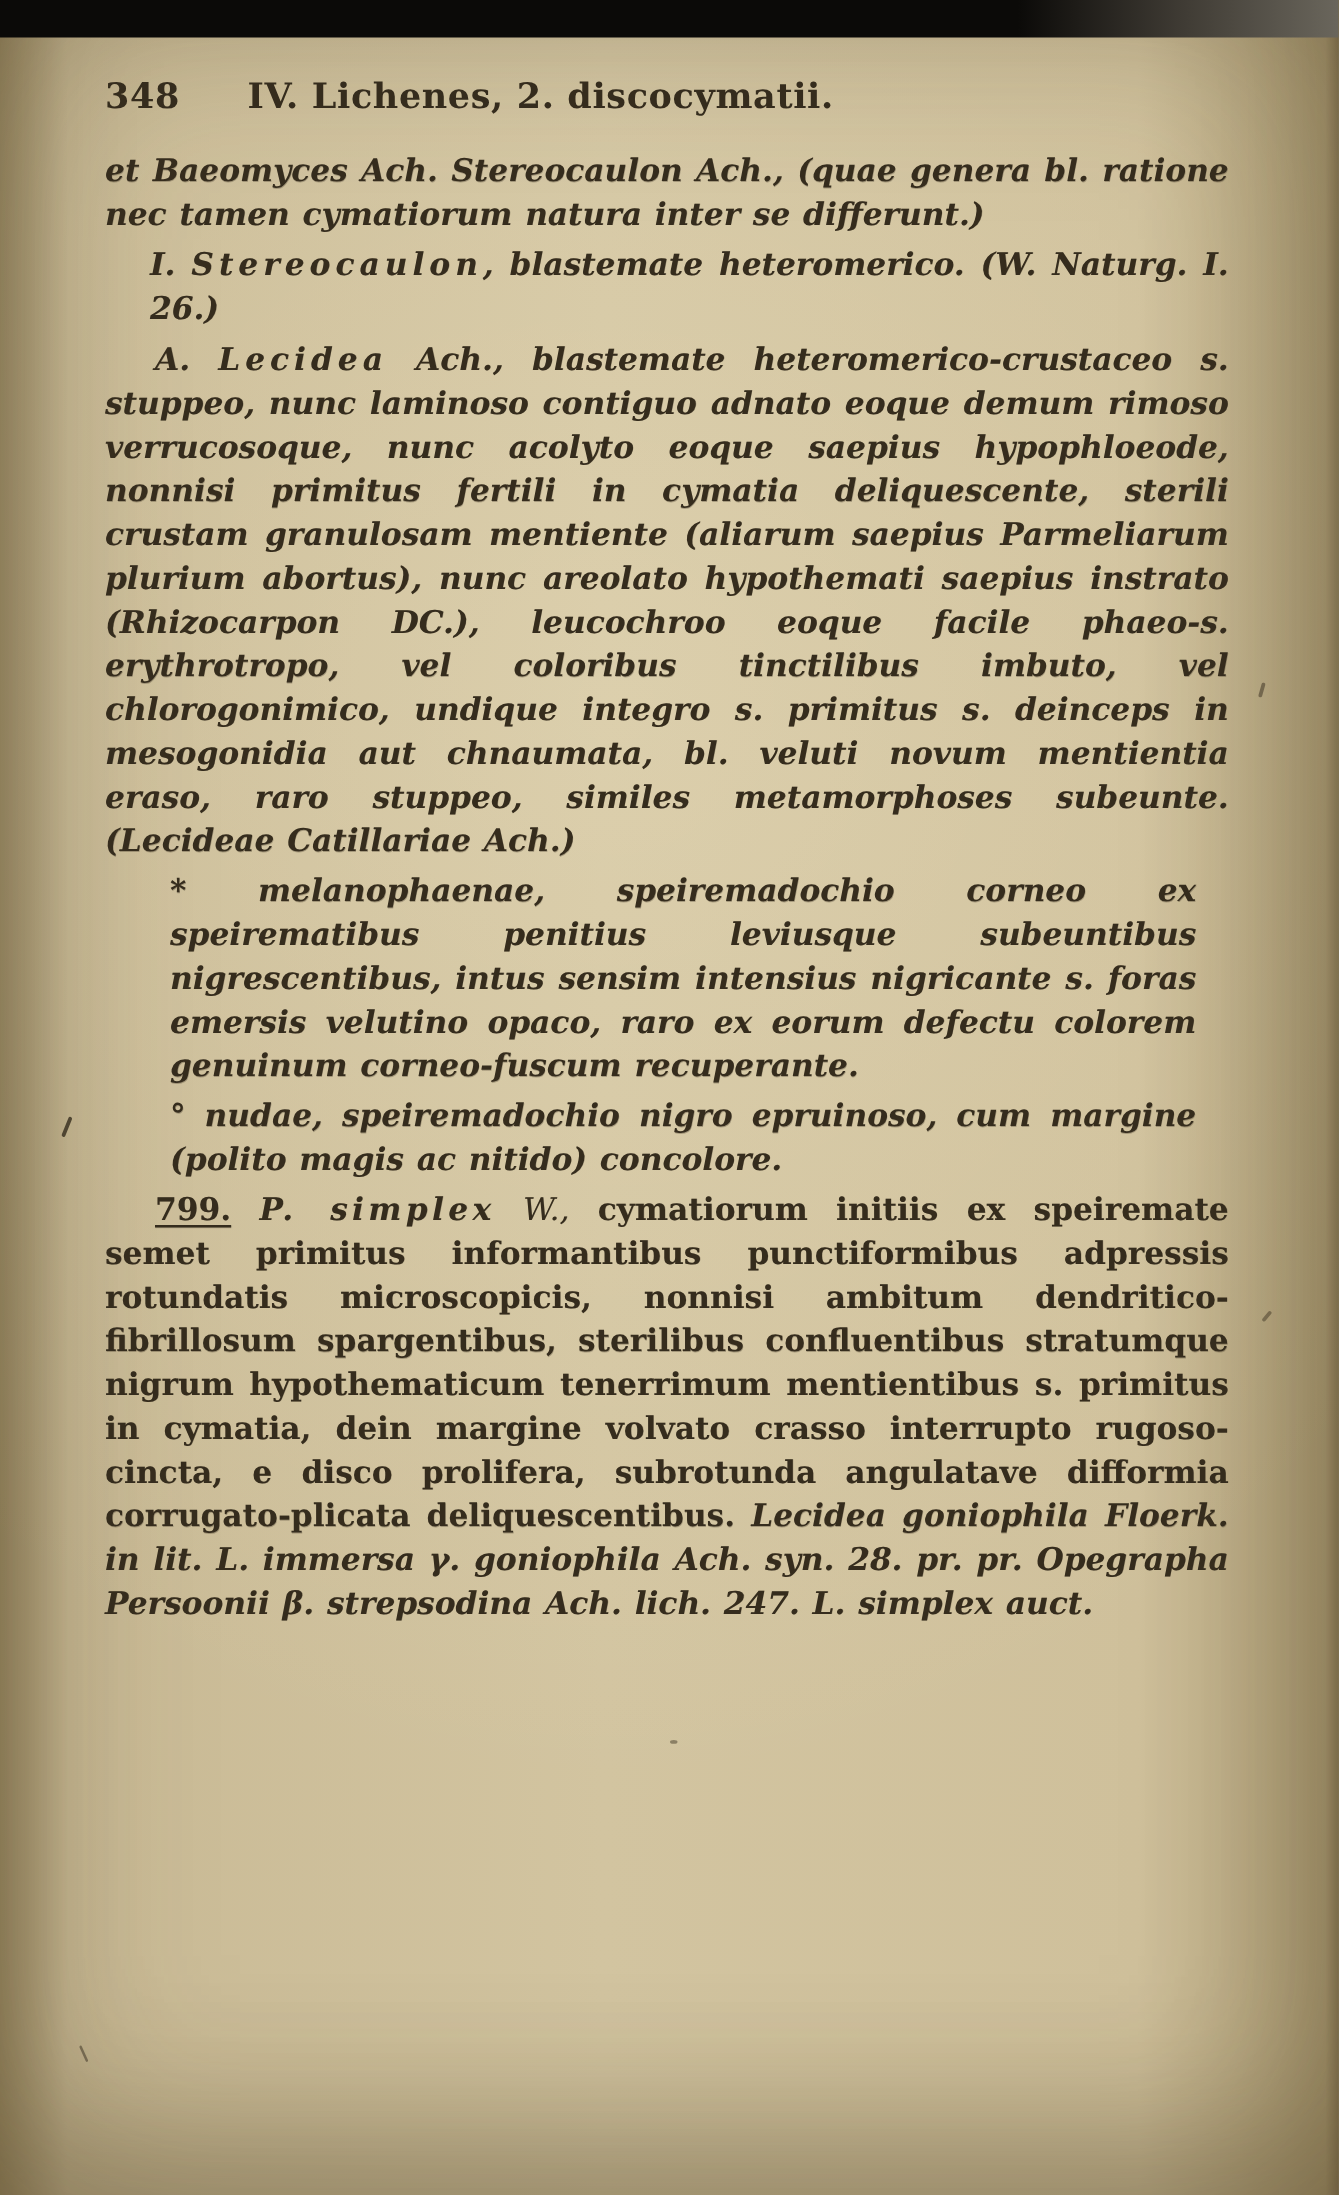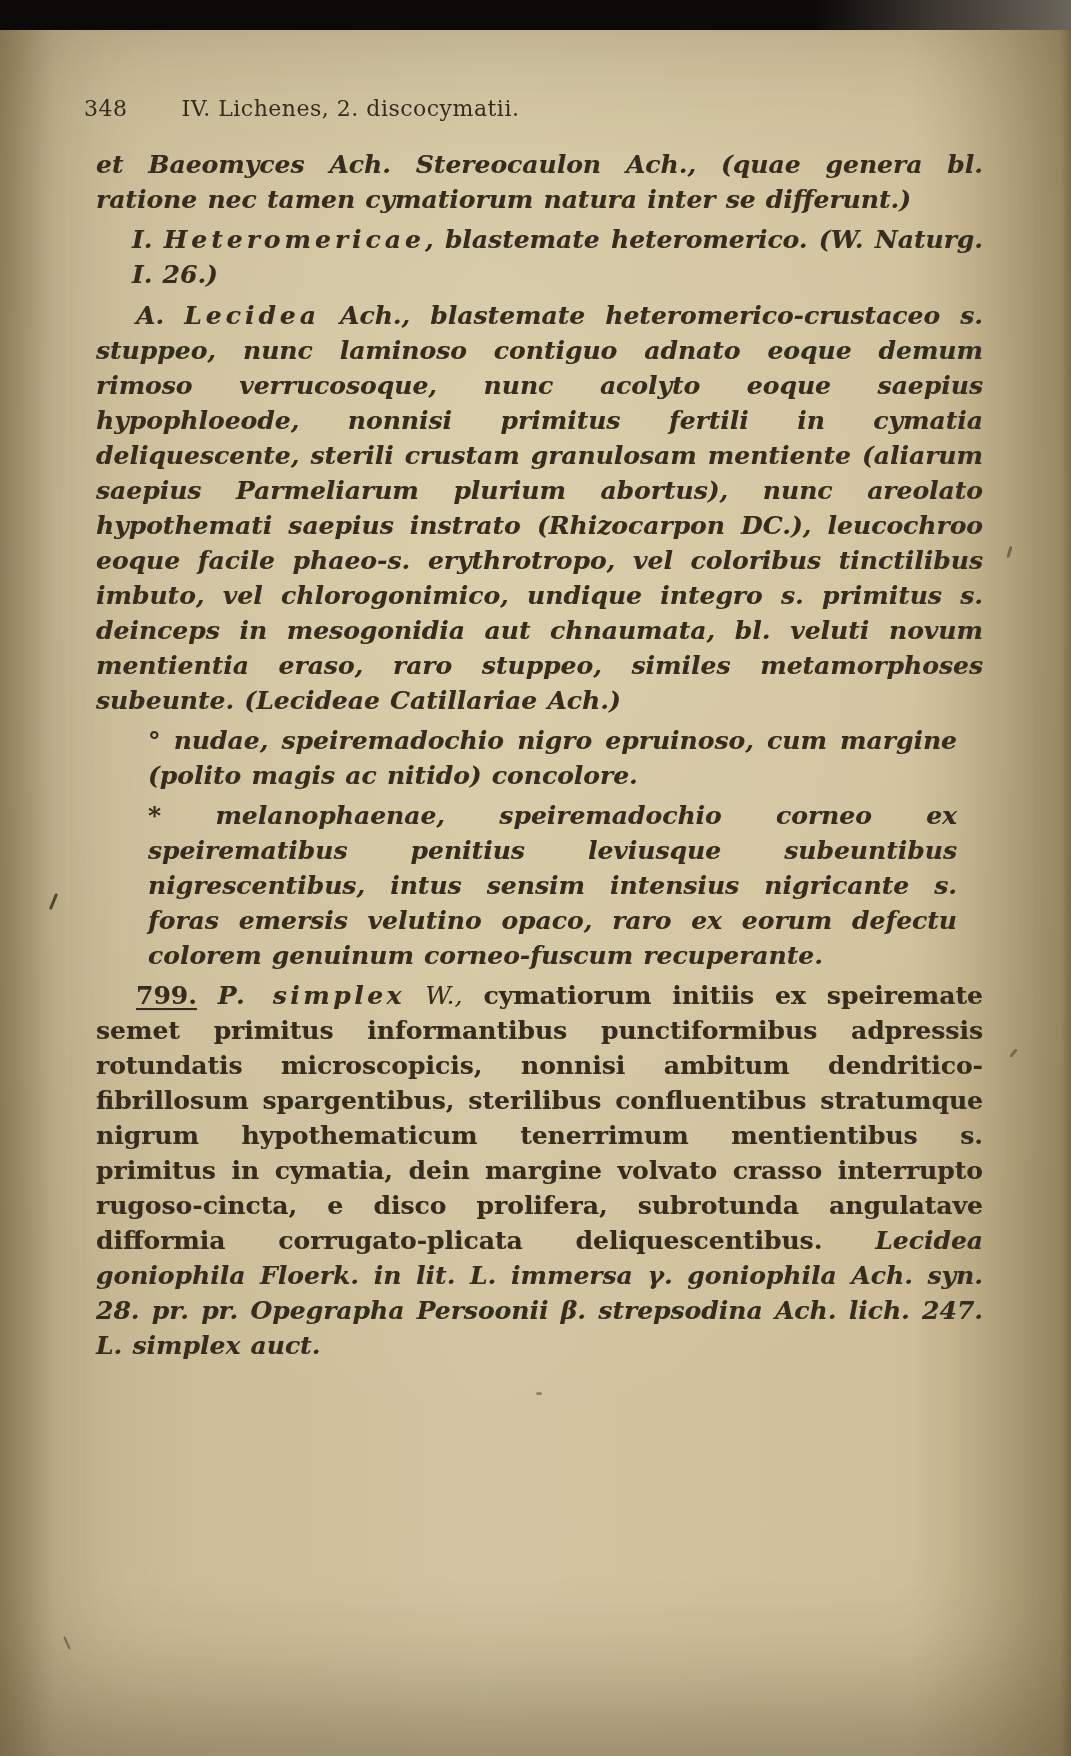--- a/index.html
+++ b/index.html
@@ -22,32 +22,31 @@
   .top-bar {
     position: absolute;
     top: 0; left: 0; right: 0;
     height: 30px;
     background: linear-gradient(90deg, var(--top-bar, #0b0a08) 0%, var(--top-bar, #0b0a08) 76%, #3e3a33 88%, #6a665c 100%);
   }
 
   .header {
     display: flex;
     align-items: baseline;
-    padding: 96px 84px 0 84px;
-    font-size: 22px;
-    font-weight: 400;
+    padding: 60px 84px 0 84px;
+    font-size: 28px;
+    font-weight: 700;
     letter-spacing: .5px;
   }
   .page-title { margin-left: 54px; }
 
   .body-text {
     padding: 26px 88px 0 84px;
     font-size: 25px;
     line-height: 35px;
-    margin-left: 12px;
   }
 
   .para {
     text-align: justify;
     margin-bottom: 5px;
     word-spacing: .06em;
     text-shadow: .3px .3px 0 rgba(53,44,29,.3);
   }
   .para-flush  { text-indent: 0; }
   .para-head   { margin: 4px 0 6px 36px; }
@@ -79,24 +78,24 @@
 
   <div class="top-bar"></div>
 
   <div class="header">
     <span class="page-number">348</span>
     <span class="page-title">IV. Lichenes, 2. discocymatii.</span>
   </div>
 
   <div class="body-text">
       <p class="para para-flush"><span class="run run-bi">et Baeomyces Ach. Stereocaulon Ach., (quae genera bl. ratione nec tamen cymatiorum natura inter se differunt.)</span></p>
-      <p class="para para-head"><span class="run run-bi">I. </span><span class="run run-bi-sp">Heteromericae</span><span class="run run-bi">, blastemate heteromerico. (W. Naturg. I. 26.)</span></p>
+      <p class="para para-head"><span class="run run-bi">I. </span><span class="run run-bi-sp">Stereocaulon</span><span class="run run-bi">, blastemate heteromerico. (W. Naturg. I. 26.)</span></p>
       <p class="para para-indent"><span class="run run-bi">A. </span><span class="run run-bi-sp">Lecidea</span><span class="run run-bi"> Ach., blastemate heteromerico-crustaceo s. stuppeo, nunc laminoso contiguo adnato eoque demum rimoso verrucosoque, nunc acolyto eoque saepius hypophloeode, nonnisi primitus fertili in cymatia deliquescente, sterili crustam granulosam mentiente (aliarum saepius Parmeliarum plurium abortus), nunc areolato hypothemati saepius instrato (Rhizocarpon DC.), leucochroo eoque facile phaeo-s. erythrotropo, vel coloribus tinctilibus imbuto, vel chlorogonimico, undique integro s. primitus s. deinceps in mesogonidia aut chnaumata, bl. veluti novum mentientia eraso, raro stuppeo, similes metamorphoses subeunte. (Lecideae Catillariae Ach.)</span></p>
+      <p class="para para-block"><span class="run run-bi">* melanophaenae, speiremadochio corneo ex speirematibus penitius leviusque subeuntibus nigrescentibus, intus sensim intensius nigricante s. foras emersis velutino opaco, raro ex eorum defectu colorem genuinum corneo-fuscum recuperante.</span></p>
       <p class="para para-block"><span class="run run-bi">° nudae, speiremadochio nigro epruinoso, cum margine (polito magis ac nitido) concolore.</span></p>
-      <p class="para para-block"><span class="run run-bi">* melanophaenae, speiremadochio corneo ex speirematibus penitius leviusque subeuntibus nigrescentibus, intus sensim intensius nigricante s. foras emersis velutino opaco, raro ex eorum defectu colorem genuinum corneo-fuscum recuperante.</span></p>
       <p class="para para-indent"><span class="run run-b-u">799.</span><span class="run run-r"> </span><span class="run run-i-sp">P. simplex</span><span class="run run-i"> W.,</span><span class="run run-r"> cymatiorum initiis ex speiremate semet primitus informantibus punctiformibus adpressis rotundatis microscopicis, nonnisi ambitum dendritico-fibrillosum spargentibus, sterilibus confluentibus stratumque nigrum hypothematicum tenerrimum mentientibus s. primitus in cymatia, dein margine volvato crasso interrupto rugoso-cincta, e disco prolifera, subrotunda angulatave difformia corrugato-plicata deliquescentibus. </span><span class="run run-bi">Lecidea goniophila Floerk. in lit. L. immersa γ. goniophila Ach. syn. 28. pr. pr. Opegrapha Persoonii β. strepsodina Ach. lich. 247. L. simplex auct.</span></p>
     </div>
 
   <div class="speck speck-backslash"></div>
   <div class="speck speck-slash-bottom"></div>
   <div class="speck speck-dot-bottom"></div>
   <div class="speck speck-tick-right"></div>
   <div class="speck speck-tick-right2"></div>
 
 </div>

